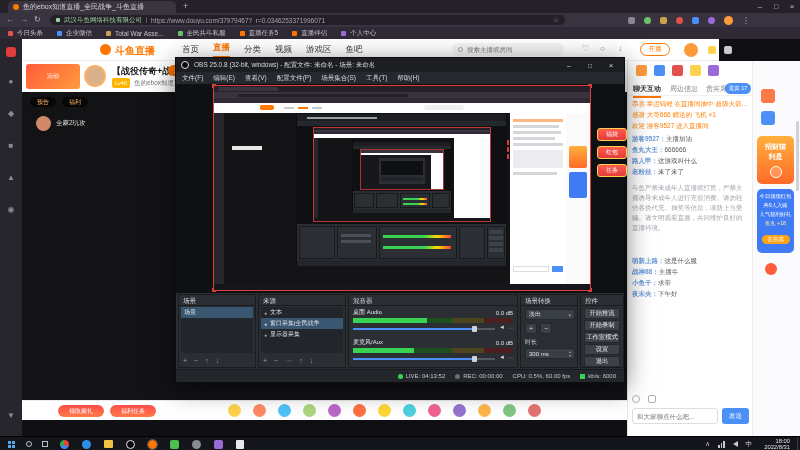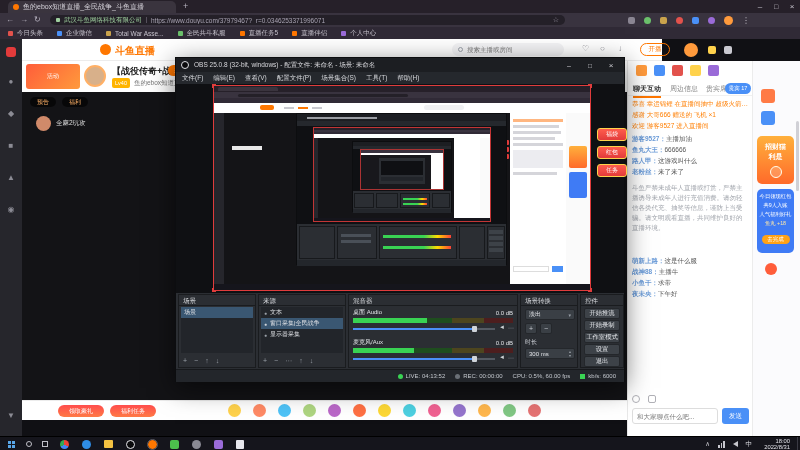--- a/index.html
+++ b/index.html
@@ -105,23 +105,31 @@
   <div class="abs" style="left:0;top:39px;width:22px;height:397px;background:#26262c">
     <span class="abs" style="left:6px;top:8px;width:10px;height:10px;border-radius:3px;background:#e23b3b"></span>
     <span class="abs ctr" style="left:0;top:36px;width:22px;height:12px;color:#8b8b94;font-size:8px">●</span>
     <span class="abs ctr" style="left:0;top:68px;width:22px;height:12px;color:#8b8b94;font-size:8px">◆</span>
     <span class="abs ctr" style="left:0;top:100px;width:22px;height:12px;color:#8b8b94;font-size:8px">■</span>
     <span class="abs ctr" style="left:0;top:132px;width:22px;height:12px;color:#8b8b94;font-size:8px">▲</span>
     <span class="abs ctr" style="left:0;top:164px;width:22px;height:12px;color:#8b8b94;font-size:8px">◉</span>
     <span class="abs ctr" style="left:0;top:370px;width:22px;height:12px;color:#8b8b94;font-size:8px">▼</span>
   </div>
 
-  <div class="abs" style="left:22px;top:39px;width:640px;height:22px;background:#fff;border-bottom:1px solid #ececec">
+  <div class="abs" style="left:22px;top:39px;width:697px;height:22px;background:#fff;border-bottom:1px solid #ececec">
     <span class="abs" style="left:78px;top:5px;width:11px;height:11px;border-radius:50%;background:#ff7700"></span>
     <span class="abs txt" style="left:93px;top:5px;font-size:10px;font-weight:bold;color:#ff7700">斗鱼直播</span>
+    <div class="abs flex" style="left:160px;top:0;height:22px;gap:14px">
+      <span style="font-size:8.5px;color:#404040">首页</span>
+      <span style="font-size:8.5px;color:#ff7700;font-weight:bold;border-bottom:2px solid #ff7700;padding-bottom:2px">直播</span>
+      <span style="font-size:8.5px;color:#404040">分类</span>
+      <span style="font-size:8.5px;color:#404040">视频</span>
+      <span style="font-size:8.5px;color:#404040">游戏区</span>
+      <span style="font-size:8.5px;color:#404040">鱼吧</span>
+    </div>
     <div class="abs flex" style="left:430px;top:4px;width:112px;height:13px;background:#f3f3f5;border-radius:7px;padding:0 6px;gap:4px">
       <span style="width:5px;height:5px;border:1px solid #9aa0a8;border-radius:50%"></span>
       <input style="border: none; background: transparent; outline: none; font-size: 6.5px; color: rgb(102, 102, 102); width: 80px;" placeholder="搜索主播或房间">
     </div>
     <span class="abs glyph" style="left:560px;top:6px;color:#8a8a92">♡</span>
     <span class="abs glyph" style="left:578px;top:6px;color:#8a8a92">○</span>
     <span class="abs glyph" style="left:596px;top:6px;color:#8a8a92">↓</span>
     <span class="abs pill" style="left:618px;top:4px;width:30px;height:13px;border:1px solid #ff7700;color:#ff7700;font-size:6.5px">开播</span>
     <span class="abs" style="left:662px;top:4px;width:14px;height:14px;border-radius:50%;background:#ff9a3c"></span>
     <span class="abs" style="left:686px;top:7px;width:8px;height:8px;border-radius:2px;background:#ffd24c"></span>

